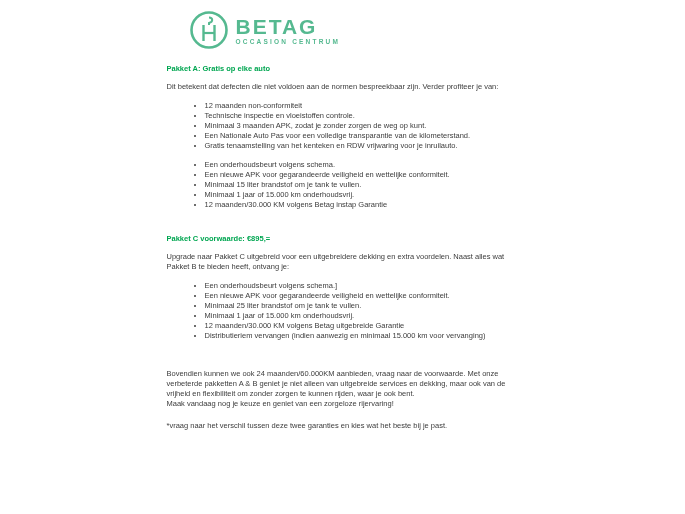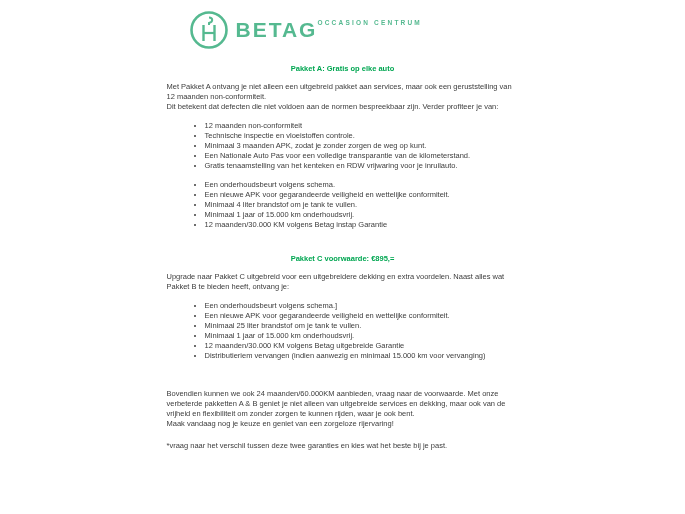--- a/index.html
+++ b/index.html
@@ -22,42 +22,41 @@
     align-items: center;
     gap: 7px;
     margin-left: 22px;
     margin-bottom: 14px;
   }
   .logo-circle {
     width: 40px;
     height: 40px;
     flex: 0 0 40px;
   }
-  .logo-text { display: flex; }
+  .logo-text { display: flex; flex-direction: column; }
   .logo-brand {
     font-size: 21px;
     font-weight: bold;
     letter-spacing: 2px;
     color: #55b990;
     line-height: 22px;
   }
   .logo-sub {
     font-size: 6.5px;
     font-weight: bold;
     letter-spacing: 2.2px;
     color: #55b990;
   }
   
   .section { margin-bottom: 4px; }
   .section-heading {
     color: #00a651;
     font-size: 7.5px;
     font-weight: bold;
     margin: 14px 0 9px 0;
-    text-align: center;
   }
   .para {
     font-size: 7.5px;
     line-height: 10px;
     margin: 0;
   }
   .para + .para { margin-top: 0; }
   ul.bullets {
     margin: 9px 0 0 0;
     padding-left: 38px;
@@ -90,36 +89,35 @@
       <line x1="14.5" y1="23" x2="25.5" y2="23" stroke="#55b990" stroke-width="2.2"></line>
     </svg>
     <div class="logo-text">
       <span class="logo-brand">BETAG</span>
       <span class="logo-sub">OCCASION CENTRUM</span>
     </div>
   </div>
 
   <div class="section">
     <div class="section-heading">Pakket A: Gratis op elke auto</div>
-    <p class="para">Met Pakket A ontvang je niet alleen een uitgebreid pakket aan services, maar ook een geruststelling van 12 maanden non-conformiteit.</p>
     <p class="para">Dit betekent dat defecten die niet voldoen aan de normen bespreekbaar zijn. Verder profiteer je van:</p>
     <ul class="bullets">
       <li>12 maanden non-conformiteit</li>
       <li>Technische inspectie en vloeistoffen controle.</li>
       <li>Minimaal 3 maanden APK, zodat je zonder zorgen de weg op kunt.</li>
       <li>Een Nationale Auto Pas voor een volledige transparantie van de kilometerstand.</li>
       <li>Gratis tenaamstelling van het kenteken en RDW vrijwaring voor je inruilauto.</li>
     </ul>
   </div>
 
   <div class="section">
     <ul class="bullets">
       <li>Een onderhoudsbeurt volgens schema.</li>
       <li>Een nieuwe APK voor gegarandeerde veiligheid en wettelijke conformiteit.</li>
-      <li>Minimaal 4 liter brandstof om je tank te vullen.</li>
+      <li>Minimaal 15 liter brandstof om je tank te vullen.</li>
       <li>Minimaal 1 jaar of 15.000 km onderhoudsvrij.</li>
       <li>12 maanden/30.000 KM volgens Betag instap Garantie</li>
     </ul>
   </div>
 
   <div class="section">
     <div class="section-heading" style="margin-top:24px;">Pakket C voorwaarde: €895,=</div>
     <p class="para">Upgrade naar Pakket C uitgebreid voor een uitgebreidere dekking en extra voordelen. Naast alles wat Pakket B te bieden heeft, ontvang je:</p>
     <ul class="bullets">
       <li>Een onderhoudsbeurt volgens schema.]</li>

